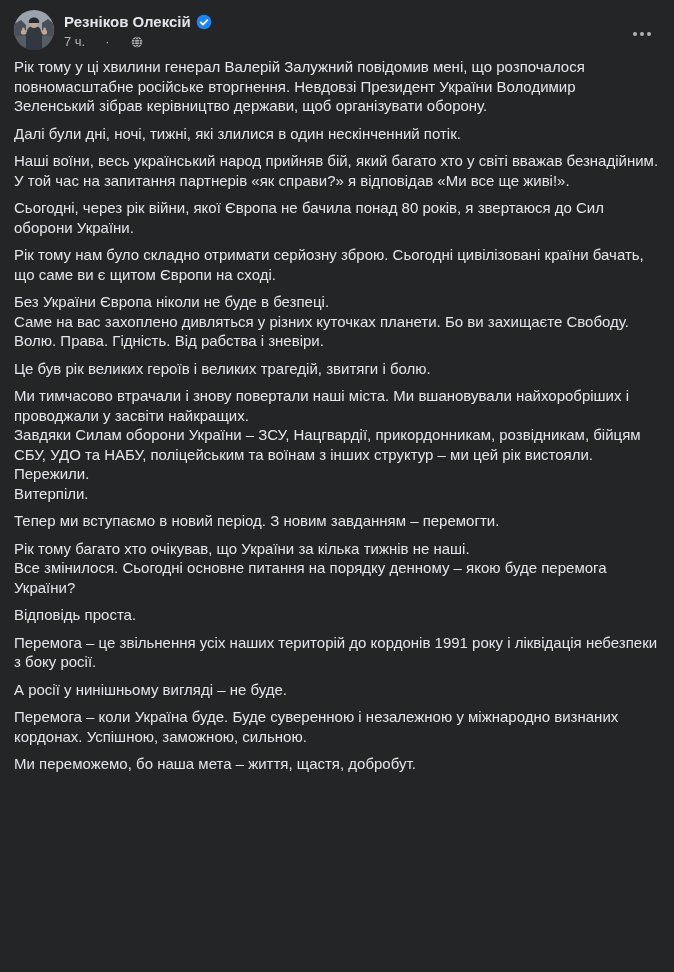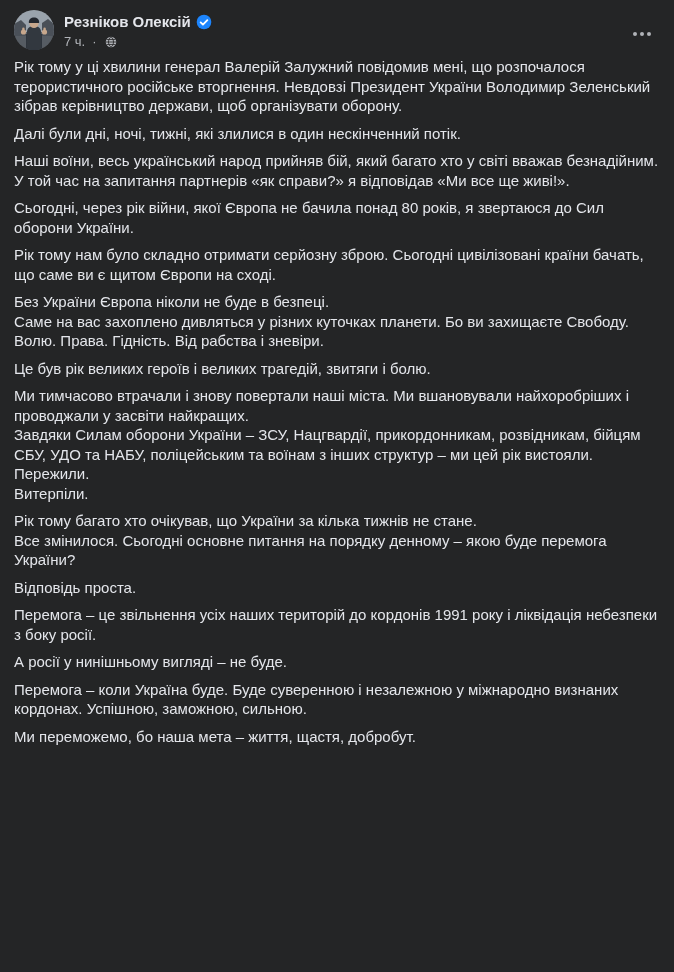--- a/index.html
+++ b/index.html
@@ -34,21 +34,21 @@
   .author {
     color: #e4e6eb;
     font-size: 15px;
     font-weight: 700;
     line-height: 19px;
     cursor: pointer;
   }
   .badge { display: inline-flex; align-items: center; }
   .badge svg { display: block; }
   .time-row {
-    display: flex; align-items: center; gap: 7px;
+    display: flex; align-items: center; gap: 20px;
     margin-top: 3px;
     color: #b0b3b8;
     font-size: 13px;
     line-height: 16px;
   }
   .time-row .timestamp { cursor: pointer; }
   .globe { display: inline-flex; align-items: center; margin-left: 1px; }
   .menu {
     position: absolute;
     right: 16px; top: 18px;
@@ -129,33 +129,34 @@
       <span class="ellipsis-dots">
         <i></i>
           <i></i>
           <i></i>
       </span>
     </div>
 
   </div>
 
   <div class="post-text">
-      <div class="post-paragraph">Рік тому у ці хвилини генерал Валерій Залужний повідомив мені, що розпочалося терористичного російське вторгнення. Невдовзі Президент України Володимир Зеленський зібрав керівництво держави, щоб організувати оборону.</div>
+      <div class="post-paragraph">Рік тому у ці хвилини генерал Валерій Залужний повідомив мені, що розпочалося повномасштабне російське вторгнення. Невдовзі Президент України Володимир Зеленський зібрав керівництво держави, щоб організувати оборону.</div>
       <div class="post-paragraph">Далі були дні, ночі, тижні, які злилися в один нескінченний потік.</div>
       <div class="post-paragraph">Наші воїни, весь український народ прийняв бій, який багато хто у світі вважав безнадійним. У той час на запитання партнерів «як справи?» я відповідав «Ми все ще живі!».</div>
       <div class="post-paragraph">Сьогодні, через рік війни, якої Європа не бачила понад 80 років, я звертаюся до Сил оборони України.</div>
       <div class="post-paragraph">Рік тому нам було складно отримати серйозну зброю. Сьогодні цивілізовані країни бачать, що саме ви є щитом Європи на сході.</div>
       <div class="post-paragraph">Без України Європа ніколи не буде в безпеці.
 Саме на вас захоплено дивляться у різних куточках планети. Бо ви захищаєте Свободу. Волю. Права. Гідність. Від рабства і зневіри.</div>
       <div class="post-paragraph">Це був рік великих героїв і великих трагедій, звитяги і болю.</div>
       <div class="post-paragraph">Ми тимчасово втрачали і знову повертали наші міста. Ми вшановували найхоробріших і проводжали у засвіти найкращих.
 Завдяки Силам оборони України – ЗСУ, Нацгвардії, прикордонникам, розвідникам, бійцям СБУ, УДО та НАБУ, поліцейським та воїнам з інших структур – ми цей рік вистояли.
 Пережили.
 Витерпіли.</div>
-      <div class="post-paragraph">Рік тому багато хто очікував, що України за кілька тижнів не стане.
+      <div class="post-paragraph">Тепер ми вступаємо в новий період. З новим завданням – перемогти.</div>
+      <div class="post-paragraph">Рік тому багато хто очікував, що України за кілька тижнів не наші.
 Все змінилося. Сьогодні основне питання на порядку денному – якою буде перемога України?</div>
       <div class="post-paragraph">Відповідь проста.</div>
       <div class="post-paragraph">Перемога – це звільнення усіх наших територій до кордонів 1991 року і ліквідація небезпеки з боку росії.</div>
       <div class="post-paragraph">А росії у нинішньому вигляді – не буде.</div>
       <div class="post-paragraph">Перемога – коли Україна буде. Буде суверенною і незалежною у міжнародно визнаних кордонах. Успішною, заможною, сильною.</div>
       <div class="post-paragraph">Ми переможемо, бо наша мета – життя, щастя, добробут.</div>
     </div>
 
 </div>
 

